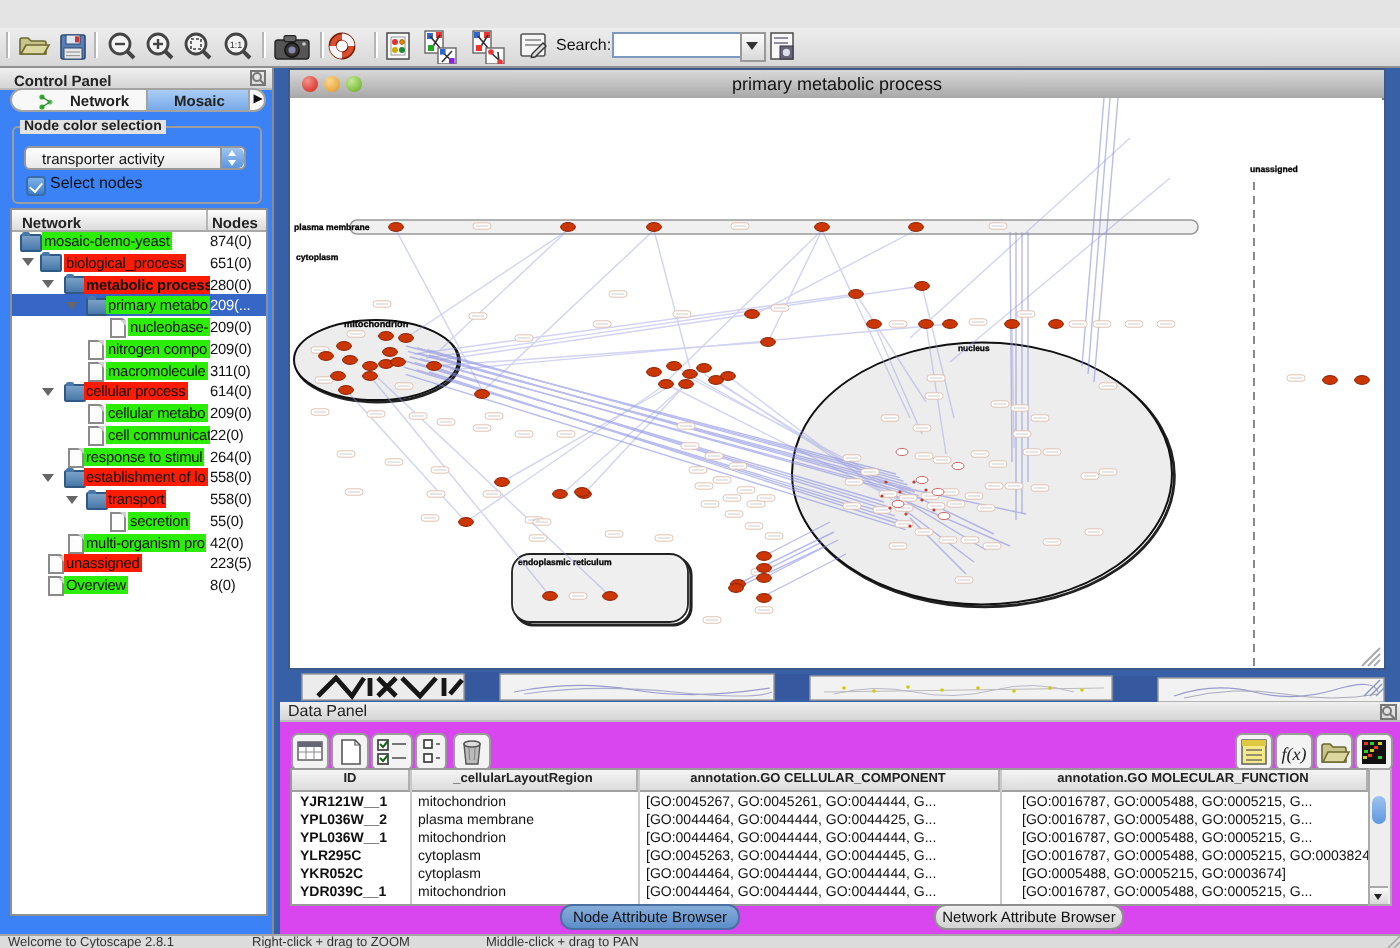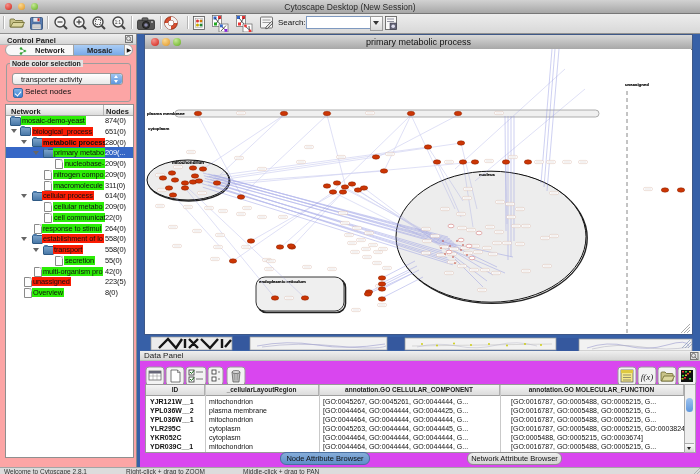--- a/index.html
+++ b/index.html
@@ -11,21 +11,21 @@
     background:linear-gradient(#d2d2d2,#b4b4b4 70%,#a6a6a6);
     border-bottom:1px solid #777;}
   .light{position:absolute;top:3px;width:7px;height:7px;border-radius:50%;}
   #titlebar .t{width:100%;text-align:center;font-size:8.5px;color:#2a2a2a;top:1.5px;position:absolute;}
   
   #toolbar{left:0;top:14px;width:700px;height:19px;
     background:linear-gradient(#ededed,#d8d8d8);
     border-bottom:1px solid #909090;}
   .sep{position:absolute;top:2px;height:13px;width:1px;background:#b5b5b5;border-right:1px solid #fff;}
   
-  #cpanel{left:0;top:34px;width:136px;height:433px;background:#fca5a5;border-right:1px solid #8a8a8a;}
+  #cpanel{left:0;top:34px;width:136px;height:433px;background:#3b82f6;border-right:1px solid #8a8a8a;}
   #cpanel-hdr{left:0;top:0;width:136px;height:10px;border-bottom:1px solid #bbb;
      background:linear-gradient(#efefef,#d5d5d5);}
   #cpanel-hdr .t{position:absolute;left:7px;top:1.5px;font-size:7.5px;font-weight:bold;color:#222;}
   
   #tabs{left:5px;top:10px;width:126px;height:10px;background:#f8f8f8;border:1px solid #a3a3a3;border-radius:7px;overflow:hidden;}
   #tab-mosaic{position:absolute;left:67px;top:0;width:50px;height:10px;
      background:linear-gradient(#aacdf4,#79aae9);border-left:1px solid #a3a3a3;border-right:1px solid #a3a3a3;}
   #tabs .tt{position:absolute;top:1px;font-size:7.5px;font-weight:bold;color:#222;}
   #tab-arrow{position:absolute;left:117px;top:0px;width:12px;height:10px;font-size:6px;color:#111;text-align:center;line-height:10px;}
   
@@ -80,26 +80,20 @@
      font-size:7.5px;color:#111;text-align:center;}
   .btab.on{background:linear-gradient(#86add9,#5d8ec9);border-color:#4a70a0;}
   
   #statusbar{left:0;top:467px;width:700px;height:7px;background:#dcdcdc;border-top:1px solid #a5a5a5;}
   #statusbar span{position:absolute;top:0px;font-size:6.5px;color:#333;}
 </style>
 </head>
 <body>
 <div id="app">
 
-  <div class="abs" id="titlebar">
-    <div class="light" style="left:5px;background:radial-gradient(circle at 35% 30%,#f5928c,#dd4136 70%,#a92a20);"></div>
-    <div class="light" style="left:18px;background:radial-gradient(circle at 35% 30%,#fbd88e,#e9a943 70%,#b97d1f);"></div>
-    <div class="light" style="left:31px;background:radial-gradient(circle at 35% 30%,#c6e998,#7fbf3f 70%,#53891c);"></div>
-    <div class="t">Cytoscape Desktop (New Session)</div>
-  </div>
 
   <div class="abs" id="toolbar">
     <div class="sep" style="left:3px"></div>
     <div class="sep" style="left:47px"></div>
     <div class="sep" style="left:131px"></div>
     <div class="sep" style="left:160px"></div>
     <div class="sep" style="left:187px"></div>
     <svg class="abs" style="left:0;top:0;" width="400" height="18" viewBox="0 0 400 18">
 
  <g transform="translate(9,3)">

